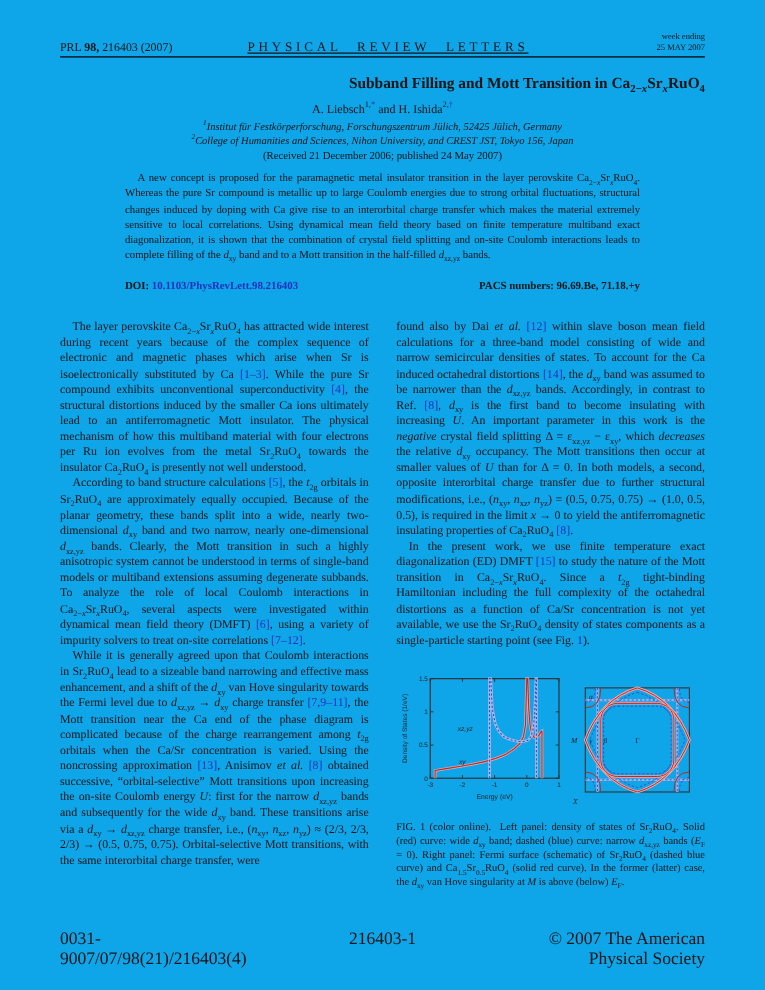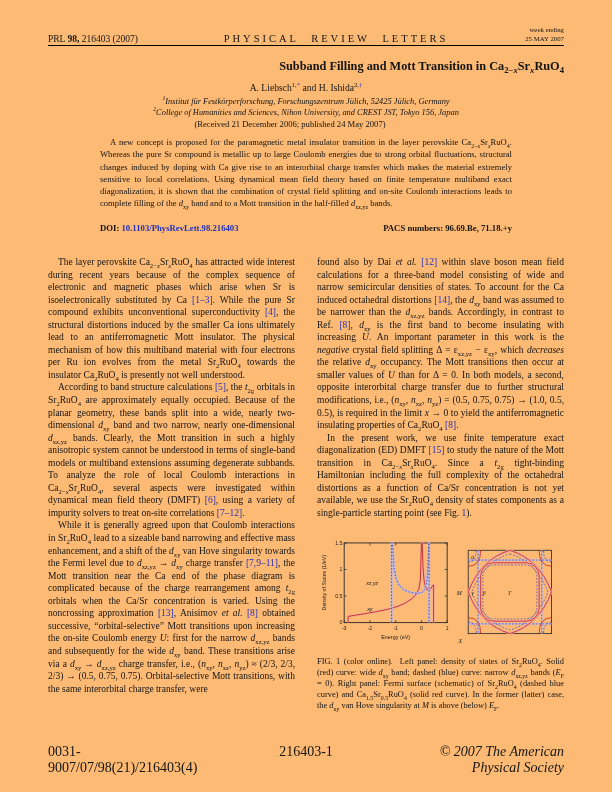--- a/index.html
+++ b/index.html
@@ -1,43 +1,43 @@
 <!DOCTYPE html>
 <html><head>
 <meta charset="utf-8">
 <style>
   html,body{margin:0;padding:0;background:#9a9a9a;}
-  .page{position:relative;width:612px;height:792px;background:#fdba74;margin:0 auto;
+  .page{position:relative;width:612px;height:792px;background:#0ea5e9;margin:0 auto;
         font-family:"Liberation Serif",serif;color:#141414;overflow:hidden;}
   .hdr{position:absolute;top:26px;left:48px;width:516px;display:flex;align-items:flex-end;}
   .hdr-left{width:150px;font-size:9.5px;white-space:nowrap;}
-  .hdr-center{flex:1;text-align:center;font-size:10.5px;letter-spacing:3px;word-spacing:7px;}
+  .hdr-center{flex:1;font-size:10.5px;letter-spacing:3px;word-spacing:7px;text-decoration:underline;}
   .hdr-right{width:90px;text-align:right;font-size:6.8px;line-height:1.3;}
   .hdr-rule{position:absolute;top:45px;left:48px;width:516px;border-top:1px solid #000;}
   .title{position:absolute;top:59px;left:48px;width:516px;text-align:right;
          font-weight:bold;font-size:12.3px;}
   .authors{position:absolute;top:82px;left:48px;width:516px;text-align:center;font-size:9.6px;}
   .affil{position:absolute;left:48px;width:516px;text-align:center;font-style:italic;font-size:8.4px;}
   .affil1{top:97px;} .affil2{top:108px;}
-  .received{position:absolute;top:119px;left:32px;width:516px;text-align:center;font-size:8.6px;}
+  .received{position:absolute;top:119px;left:48px;width:516px;text-align:center;font-size:8.6px;}
   .abstract{position:absolute;top:136px;left:100px;width:412px;font-size:8.6px;line-height:12.3px;
             text-align:justify;text-indent:10px;}
   .doiline{position:absolute;top:223px;left:100px;width:412px;display:flex;
            justify-content:space-between;font-size:8.7px;font-weight:bold;}
   .blue{color:#2230bd;}
   sup{font-size:70%;line-height:0;} sub{font-size:70%;line-height:0;}
   .col{position:absolute;top:256px;width:247px;font-size:9.5px;line-height:12.55px;
        text-align:justify;}
   .col-left{left:48px;} .col-right{left:317px;}
   .para{margin:0;text-indent:10px;}
   .fig{position:absolute;top:537px;left:317px;width:247px;}
   .fig-row{display:flex;align-items:flex-end;gap:1px;}
   .figcap{margin-top:10px;font-size:8.4px;line-height:11.1px;text-align:justify;}
   .ftr{position:absolute;top:744px;left:48px;width:516px;display:flex;font-size:14px;}
-  .ftr>div{flex:1;} .ftr-c{text-align:center;} .ftr-r{text-align:right;font-style:italic;}
+  .ftr>div{flex:1;} .ftr-c{text-align:center;} .ftr-r{text-align:right;}
   .plotlab{font-family:"Liberation Sans",sans-serif;}
 </style>
 </head>
 <body>
 
 <div class="page">
 
   <div class="hdr">
     <div class="hdr-left">PRL <b>98,</b> 216403 (2007)</div>
     <div class="hdr-center">PHYSICAL REVIEW LETTERS</div>

